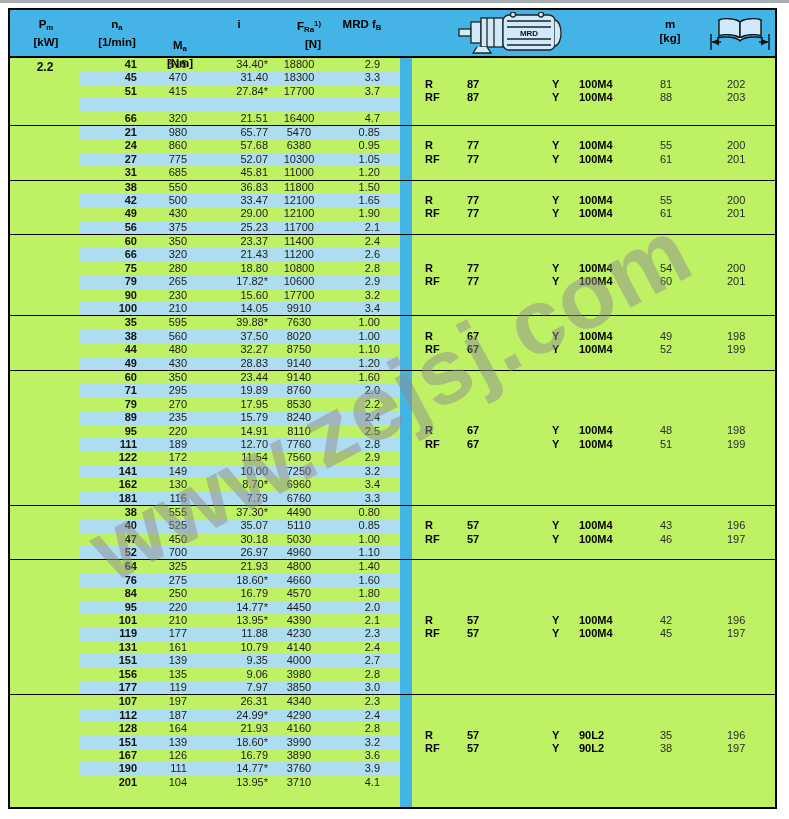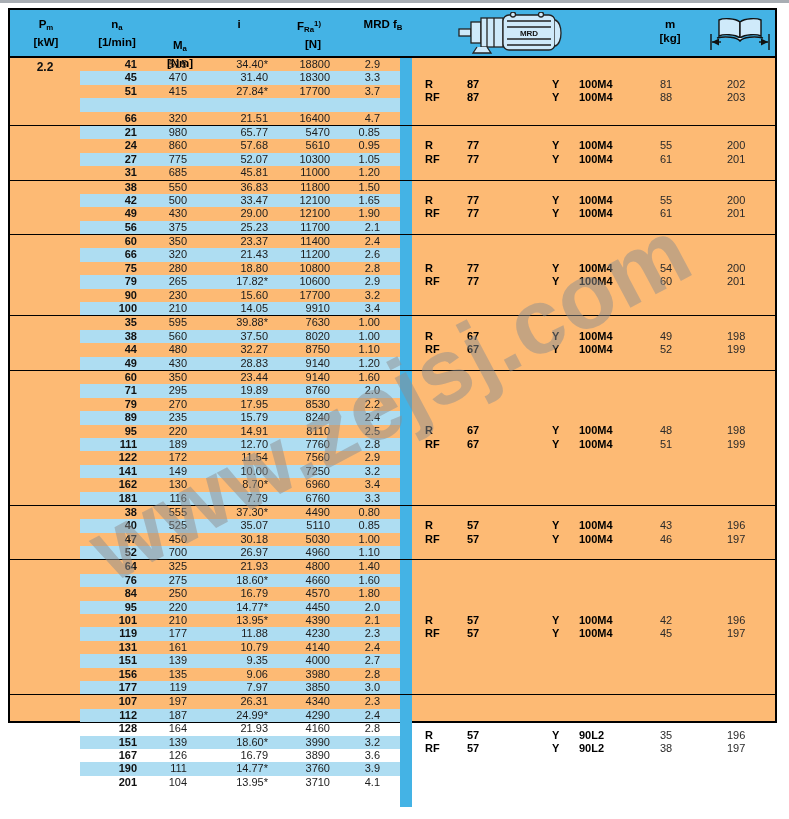--- a/index.html
+++ b/index.html
@@ -7,43 +7,43 @@
     --stripe-blue:#aeddf2;
     --line:#000;
     --ink:#1c1c1c;
     --ink-bold:#111;
     --wm:#8f8f8f;
   }
   html,body{margin:0;padding:0;}
   body{font-family:"Liberation Sans",sans-serif;background:#fff;}
   .page{position:relative;width:789px;height:819px;background:#fff;overflow:hidden;}
   .scan-edge{position:absolute;left:0;top:0;width:100%;height:3px;background:#a8adb3;}
-  .table{position:absolute;left:8px;top:8px;width:769px;height:715px;border:2px solid var(--line);box-sizing:border-box;background:#fdba74;}
+  .table{position:absolute;left:8px;top:8px;width:769px;height:801px;border:2px solid var(--line);box-sizing:border-box;background:#bef264;}
   
   .thead{position:relative;height:46px;background:var(--header-blue);border-bottom:2px solid var(--line);box-sizing:content-box;}
   .hlabel{position:absolute;top:7px;transform:translateX(-50%);text-align:center;font-weight:bold;font-size:11.5px;line-height:14px;color:#000;white-space:nowrap;}
   .sub{font-size:0.68em;vertical-align:-0.28em;}
   .sup{font-size:0.68em;vertical-align:0.45em;}
   .h-pm{left:36px;} .h-na{left:107px;} .h-ma{left:170px;margin-top:21px;} .h-i{left:229px;}
-  .h-fra{left:299px;text-align:right;} .h-mrd{left:373px;} .h-m{left:660px;}
+  .h-fra{left:299px;text-align:right;} .h-mrd{left:352px;} .h-m{left:660px;}
   .motor-icon{position:absolute;left:447px;top:2px;}
   .book-icon{position:absolute;left:699px;top:7px;}
   
   .tbody{position:relative;height:749px;overflow:hidden;}
   .mrd-bar{position:absolute;left:390px;top:0;width:12px;height:100%;background:var(--header-blue);}
   .pm-value{position:absolute;left:0;top:2px;width:70px;text-align:center;font-weight:bold;font-size:12px;color:var(--ink-bold);}
   .section{position:relative;border-bottom:1.5px solid var(--line);}
   .section.last{border-bottom:none;}
   .row{height:13.4px;line-height:13.4px;margin-left:70px;width:320px;display:flex;font-size:11px;color:var(--ink);}
   .row.stripe{background:var(--stripe-blue);}
   .cell{display:inline-block;text-align:right;white-space:nowrap;}
   .c-na{width:57px;font-weight:bold;color:var(--ink-bold);}
   .c-ma{width:50px;}
   .c-i{width:81px;}
-  .c-fra{width:62px;}
+  .c-fra{width:62px;text-align:center;}
   .c-mrd{width:50px;}
   .info{position:absolute;left:415px;top:0;height:100%;display:flex;flex-direction:column;justify-content:center;}
   .info-line{height:13.5px;line-height:13.5px;font-size:11px;white-space:nowrap;display:flex;}
   .info-line span{display:inline-block;text-align:left;}
   .i-mount{width:42px;font-weight:bold;}
   .i-size{width:85px;font-weight:bold;}
   .i-y{width:27px;font-weight:bold;}
   .i-motor{width:81px;font-weight:bold;}
   .i-mass{width:67px;color:#2a2a2a;}
   .i-page{color:#2a2a2a;}
@@ -194,21 +194,21 @@
             <span class="cell c-na">21</span>
             <span class="cell c-ma">980</span>
             <span class="cell c-i">65.77</span>
             <span class="cell c-fra">5470</span>
             <span class="cell c-mrd">0.85</span>
           </div>
           <div class="row">
             <span class="cell c-na">24</span>
             <span class="cell c-ma">860</span>
             <span class="cell c-i">57.68</span>
-            <span class="cell c-fra">5610</span>
+            <span class="cell c-fra">6380</span>
             <span class="cell c-mrd">0.95</span>
           </div>
           <div class="row stripe">
             <span class="cell c-na">27</span>
             <span class="cell c-ma">775</span>
             <span class="cell c-i">52.07</span>
             <span class="cell c-fra">10300</span>
             <span class="cell c-mrd">1.05</span>
           </div>
           <div class="row">

